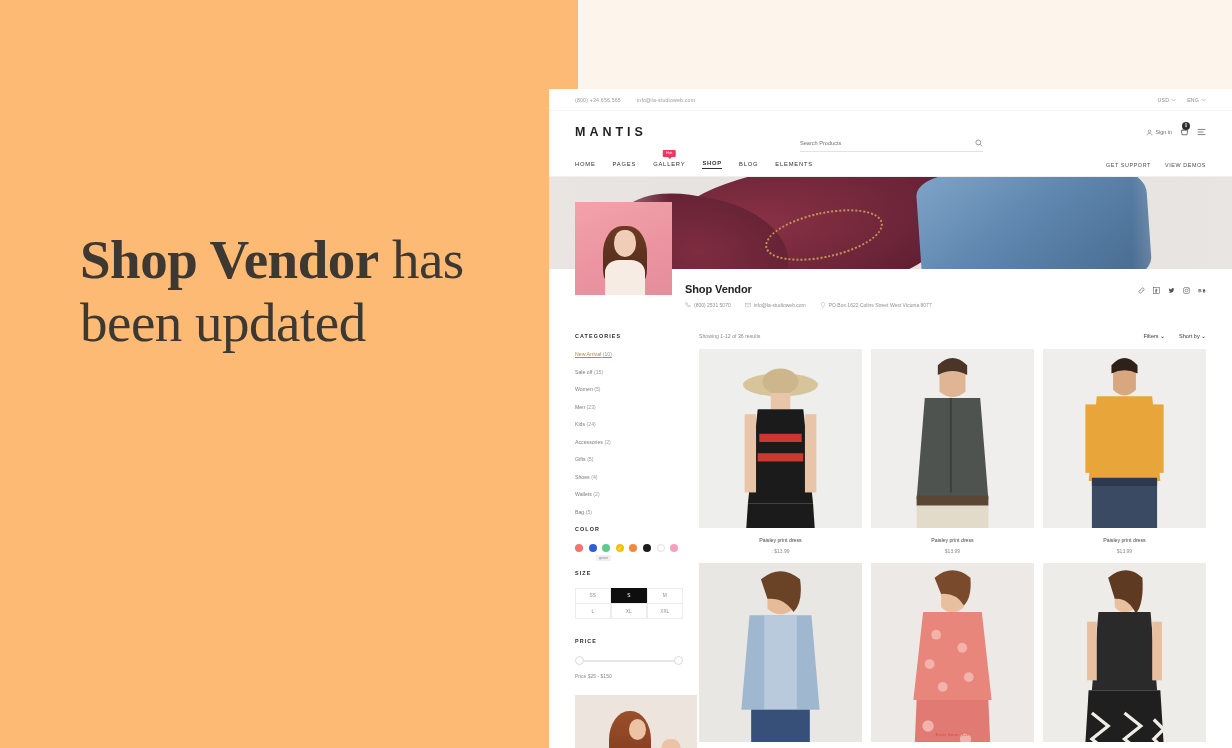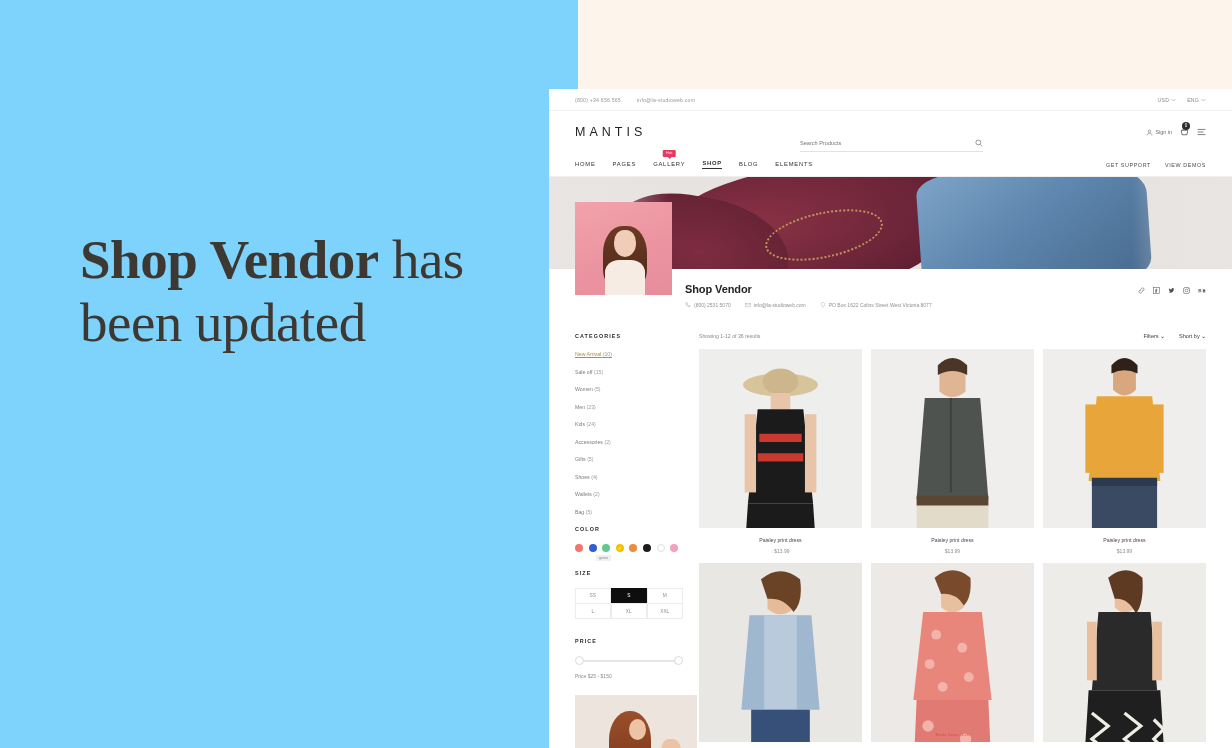--- a/index.html
+++ b/index.html
@@ -6,21 +6,21 @@
   html, body { width: 1232px; height: 748px; overflow: hidden; }
   body {
     font-family: "Liberation Sans", sans-serif;
     background: #fdf4ec;
     position: relative;
   }
 
   
   #promo-panel {
     position: absolute; left: 0; top: 0; width: 578px; height: 748px;
-    background: #7dd3fc;
+    background: #fdba74;
   }
   #promo-heading {
     position: absolute; left: 80px; top: 228px; width: 430px;
     font-family: "Liberation Serif", serif;
     font-size: 55px; line-height: 1.15; color: #3e3833;
     letter-spacing: -0.5px;
   }
   #promo-heading .hl { font-weight: bold; }
   #promo-heading .rest { font-weight: normal; }
   #promo-cta {
@@ -43,21 +43,21 @@
     height: 22px; display: flex; align-items: center;
     padding: 0 26px; font-size: 5.2px; color: #9a9a9a; letter-spacing: .2px;
     border-bottom: 1px solid #f2f2f2;
   }
   #topbar .sep { width: 16px; }
   #topbar-right { margin-left: auto; display: flex; gap: 11px; align-items: center; }
   #topbar-right .sel { display: flex; align-items: center; gap: 2px; color: #8d8d8d; cursor: pointer; }
 
   
   #masthead { height: 42px; display: flex; align-items: center; padding: 0 26px; position: relative; }
-  #logo { font-size: 12.5px; letter-spacing: 4px; color: #231f20; font-weight: 400; font-family: "Liberation Sans", sans-serif; }
+  #logo { font-size: 12.5px; letter-spacing: 4px; color: #231f20; font-weight: 700; font-family: "Liberation Sans", sans-serif; }
   #search-wrap {
     position: absolute; left: 251px; top: 28px; width: 183px;
     display: flex; align-items: center; border-bottom: 1px solid #e2e2e2; padding-bottom: 4px;
   }
   #search-input { border: none; outline: none; width: 100%; font-size: 5.6px; color: #b3b3b3; background: transparent; font-family: "Liberation Sans", sans-serif; }
   #header-actions { margin-left: auto; display: flex; align-items: center; gap: 8px; }
   #signin { display: flex; align-items: center; gap: 3px; font-size: 5.4px; color: #6b6b6b; cursor: pointer; }
   .cart-holder { position: relative; cursor: pointer; }
   #cart-badge {
     position: absolute; top: -6px; left: 2px;

